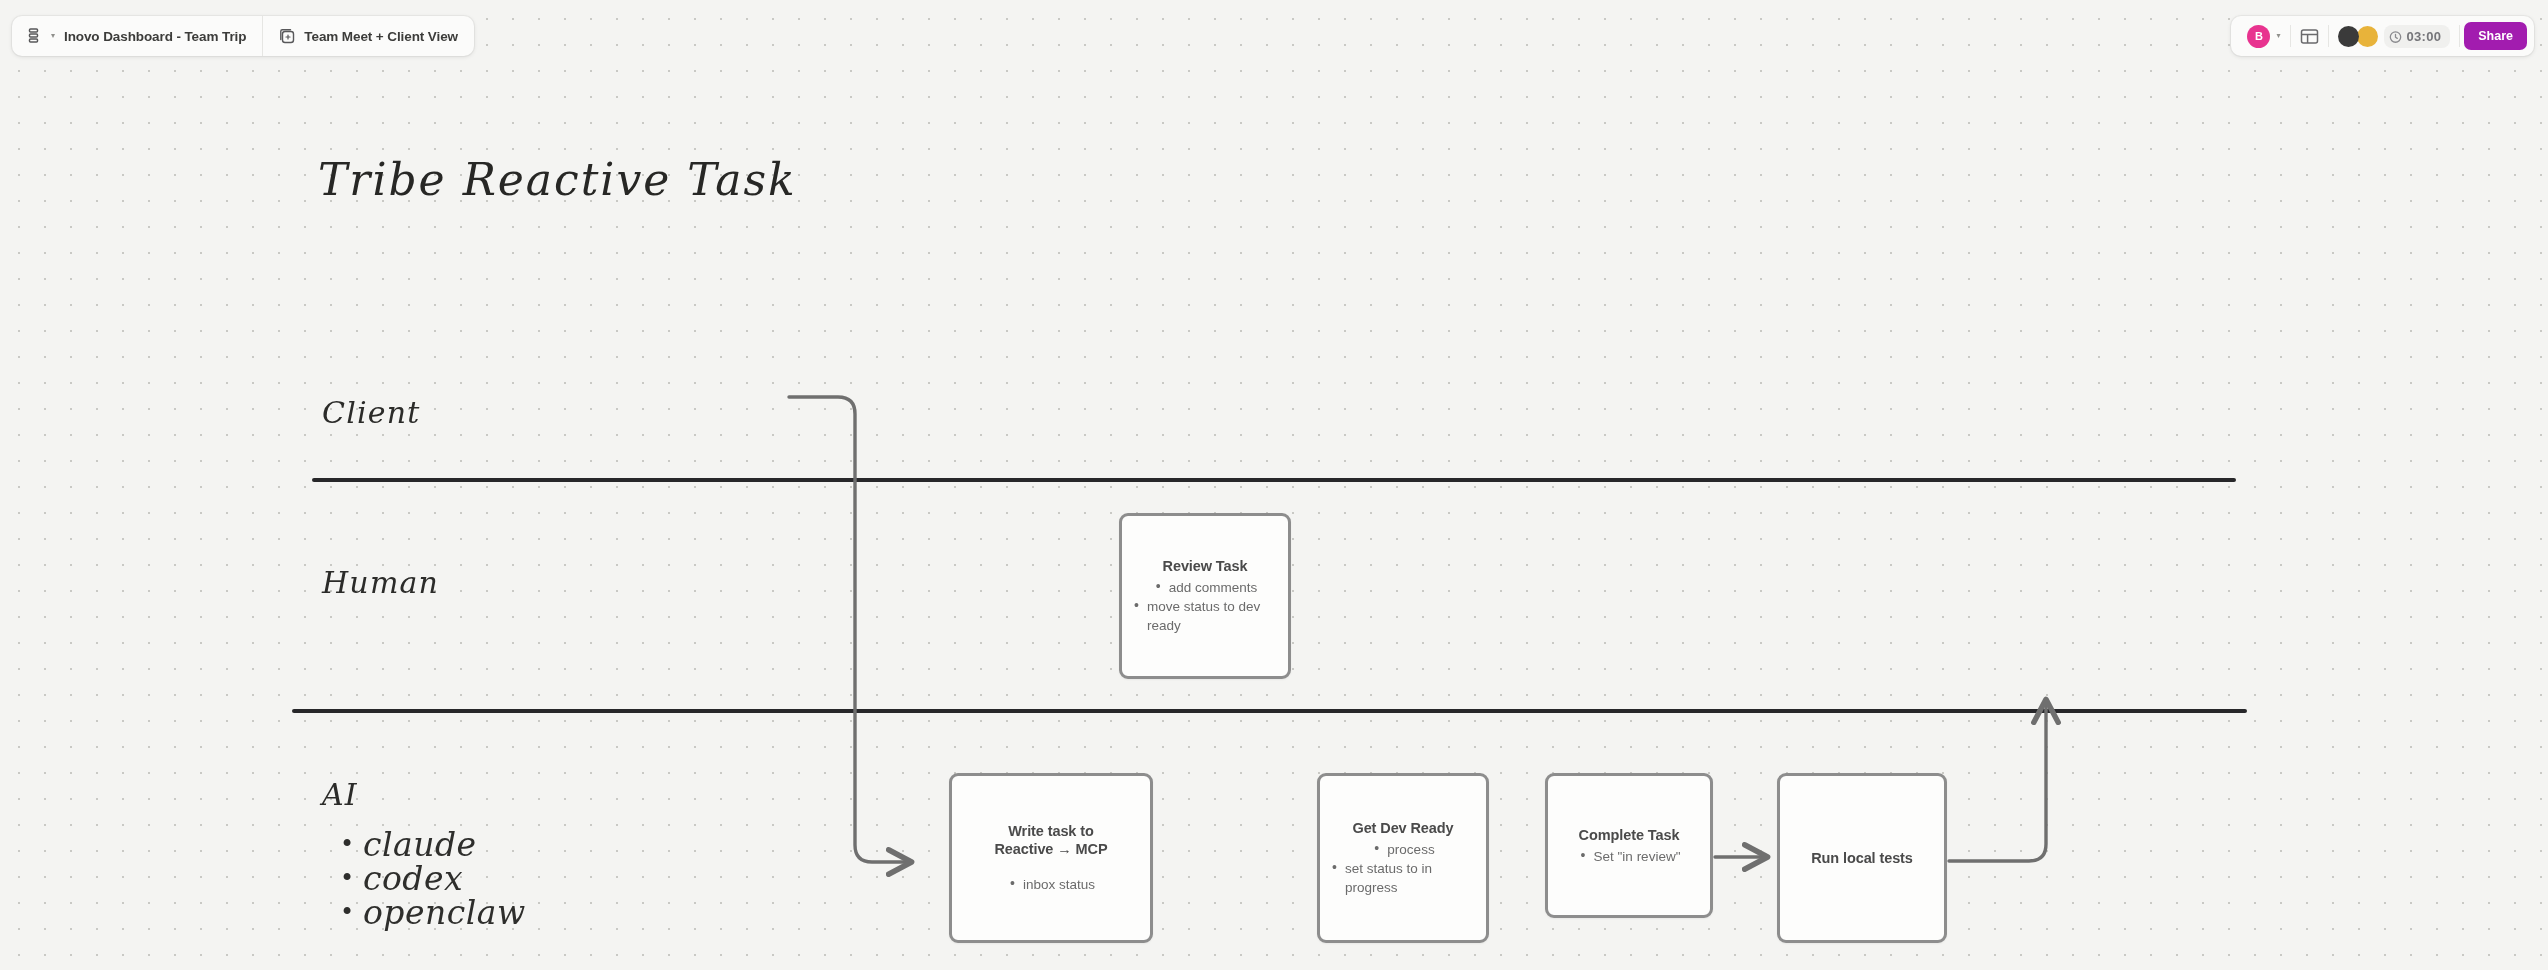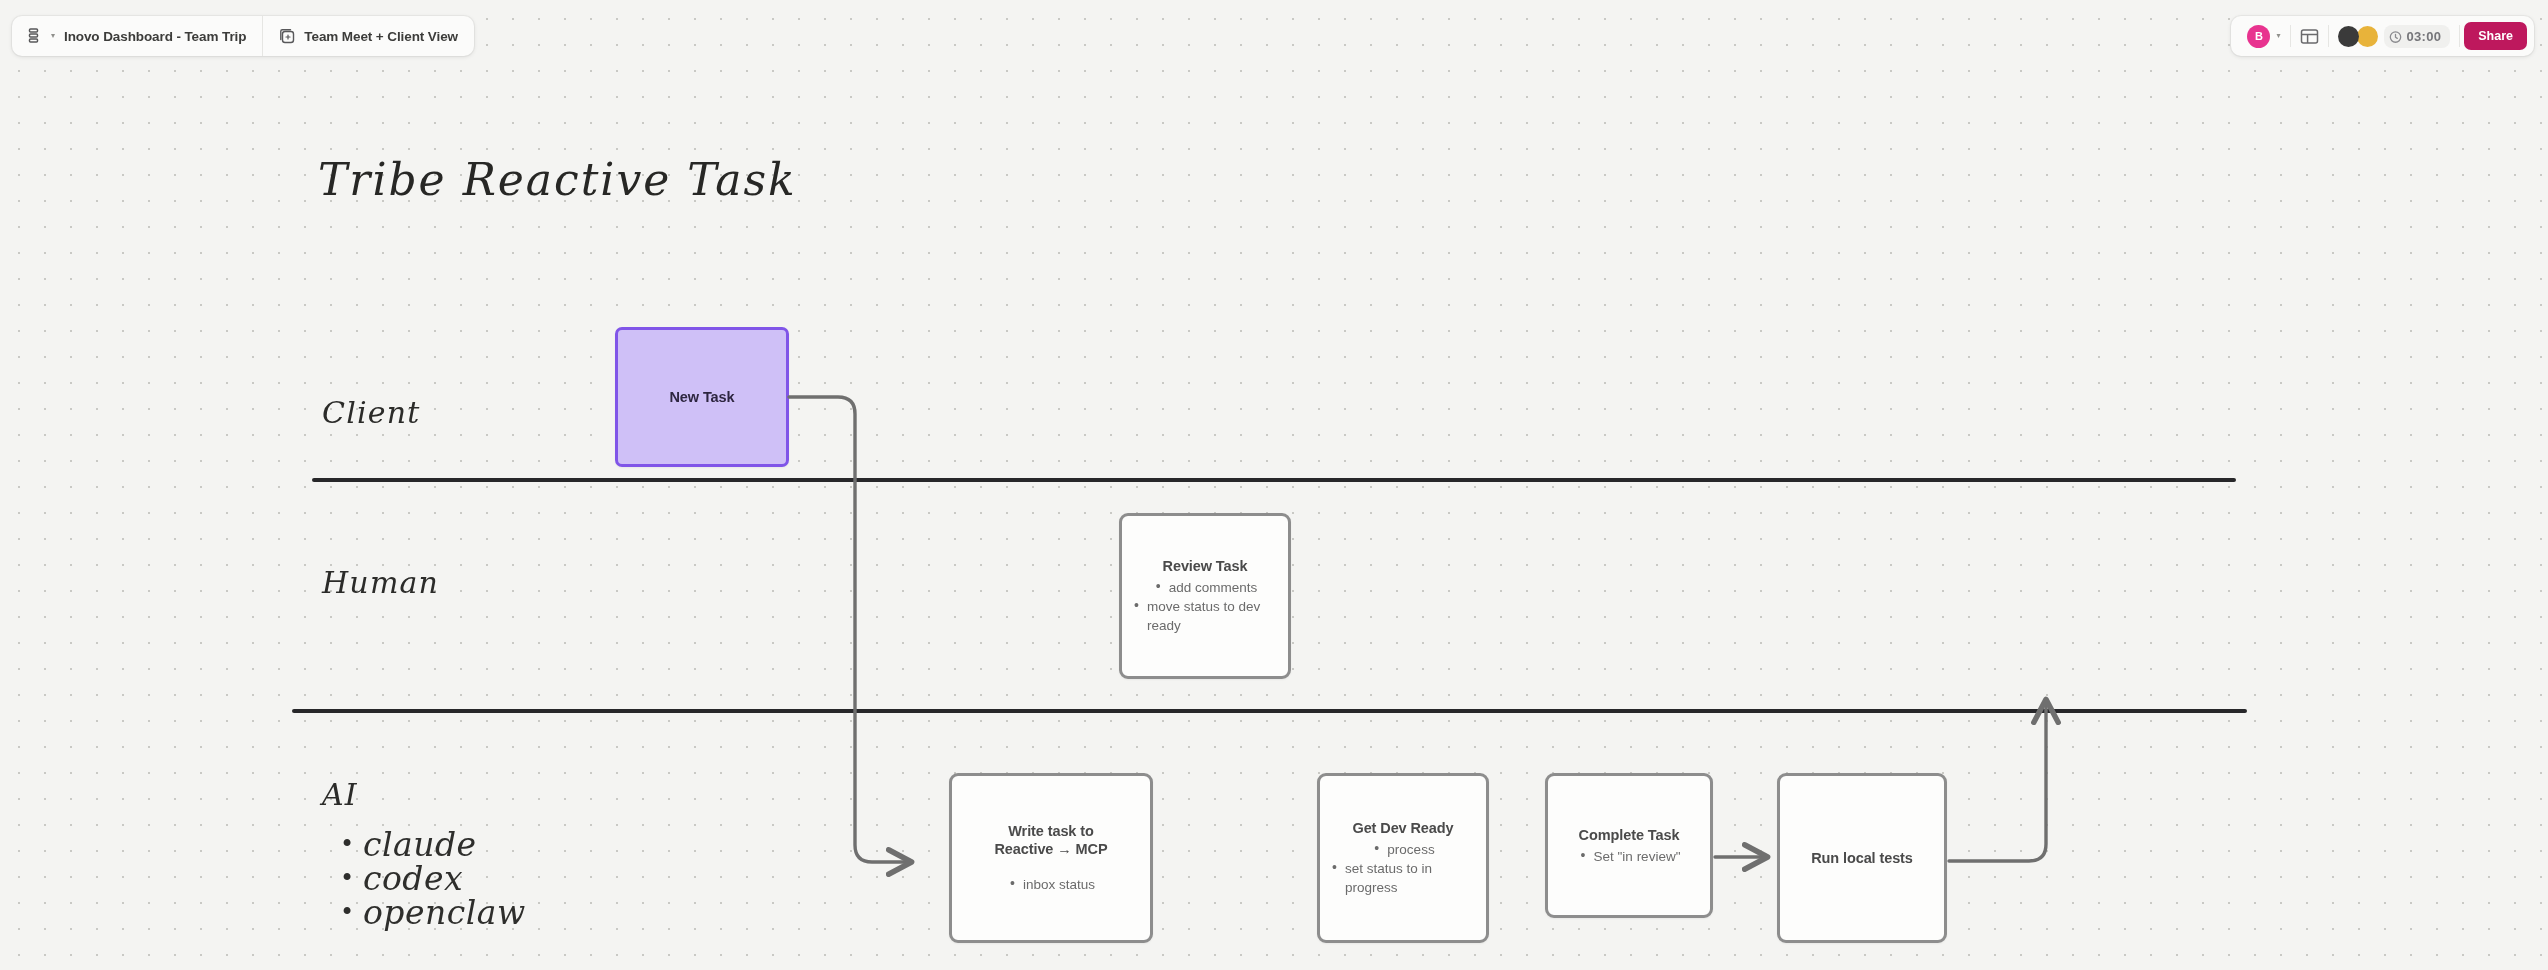--- a/index.html
+++ b/index.html
@@ -125,21 +125,21 @@
     padding: 4px 9px 4px 5px;
   }
   .timer-text {
     font-size: 13px;
     font-weight: 600;
     color: #76767a;
     letter-spacing: .3px;
     margin-left: 4px;
   }
   .share-btn {
-    background: #be185d;
+    background: #a21caf;
     color: #fff;
     border: none;
     border-radius: 7px;
     font-size: 12.5px;
     font-weight: 700;
     padding: 7px 14px;
     cursor: pointer;
     font-family: "Liberation Sans", sans-serif;
     margin-left: 4px;
   }
@@ -359,23 +359,20 @@
       </marker>
     </defs>
 
     <path d="M789,397 H838 Q855,397 855,414 V845 Q855,862 872,862 H911" fill="none" stroke="#6f6f6f" stroke-width="3.4" stroke-linecap="round" marker-end="url(#arrow)"></path>
 
     <path d="M1715,857 H1767" fill="none" stroke="#6f6f6f" stroke-width="3.4" stroke-linecap="round" marker-end="url(#arrow)"></path>
 
     <path d="M1949,861 H2029 Q2046,861 2046,844 V700" fill="none" stroke="#6f6f6f" stroke-width="3.4" stroke-linecap="round" marker-end="url(#arrow)"></path>
   </svg>
 
-  <div id="card-new-task" class="card">
-    <div class="card-title">New Task</div>
-  </div>
 
   <div id="card-review-task" class="card">
     <div class="card-title">Review Task</div>
     <ul class="card-list">
       <li>add comments</li>
       <li>move status to dev ready</li>
     </ul>
   </div>
 
 

